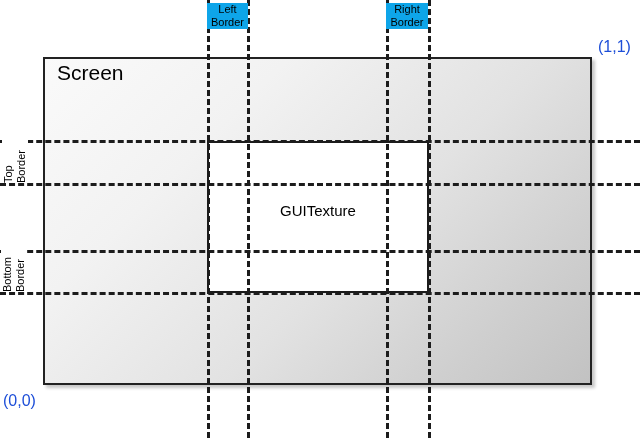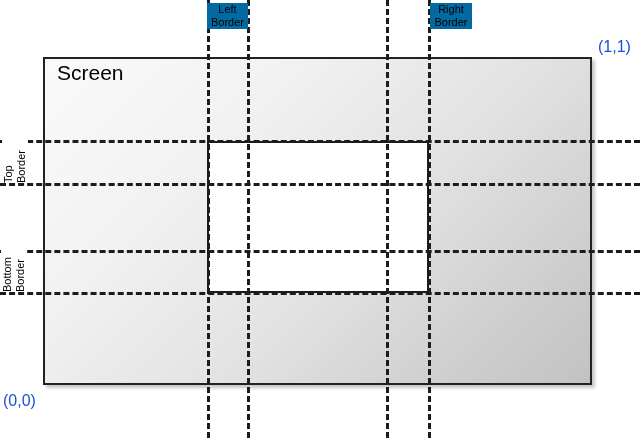--- a/index.html
+++ b/index.html
@@ -87,21 +87,21 @@
 
   
   .span-label-h {
     position: absolute;
     text-align: center;
     font-size: 11px;
     line-height: 13px;
     color: #000000;
     z-index: 5;
   }
-  .span-label-h span { display: block; background: #0369a1; }
+  .span-label-h span { display: block; background: #0ea5e9; }
 
   
   .span-label-v {
     position: absolute;
     font-size: 11px;
     line-height: 13px;
     color: #000000;
     z-index: 5;
     transform: rotate(-90deg);
     transform-origin: left top;
@@ -111,40 +111,41 @@
 </style>
 </head>
 <body>
 
 <div id="canvas">
 
   <div class="screen-rect"></div>
   <div class="screen-label">Screen</div>
 
   <div class="guitex-rect"></div>
+  <div class="guitex-label">GUITexture</div>
 
   <div class="vline" style="left:207px;"></div>
   <div class="vline" style="left:247px;"></div>
   <div class="vline" style="left:386px;"></div>
   <div class="vline" style="left:428px;"></div>
 
   <div class="hline" style="top:140px;"></div>
   <div class="hline" style="top:183px;"></div>
   <div class="hline" style="top:250px;"></div>
   <div class="hline" style="top:292px;"></div>
 
   <div class="corner-label corner-11">(1,1)</div>
   <div class="corner-label corner-00">(0,0)</div>
 
   <div class="span-label-h" style="left:207px; top:3px; width:41px;">
     <span>Left</span>
     <span>Border</span>
   </div>
 
-  <div class="span-label-h" style="left:386px; top:3px; width:42px;margin-left:44px;">
+  <div class="span-label-h" style="left:386px; top:3px; width:42px;">
     <span>Right</span>
     <span>Border</span>
   </div>
 
   <div class="span-label-v" style="left:2px; top:183px; width:43px;">
     <span>Top</span>
     <span>Border</span>
   </div>
 
   <div class="span-label-v" style="left:1px; top:292px; width:42px;">

